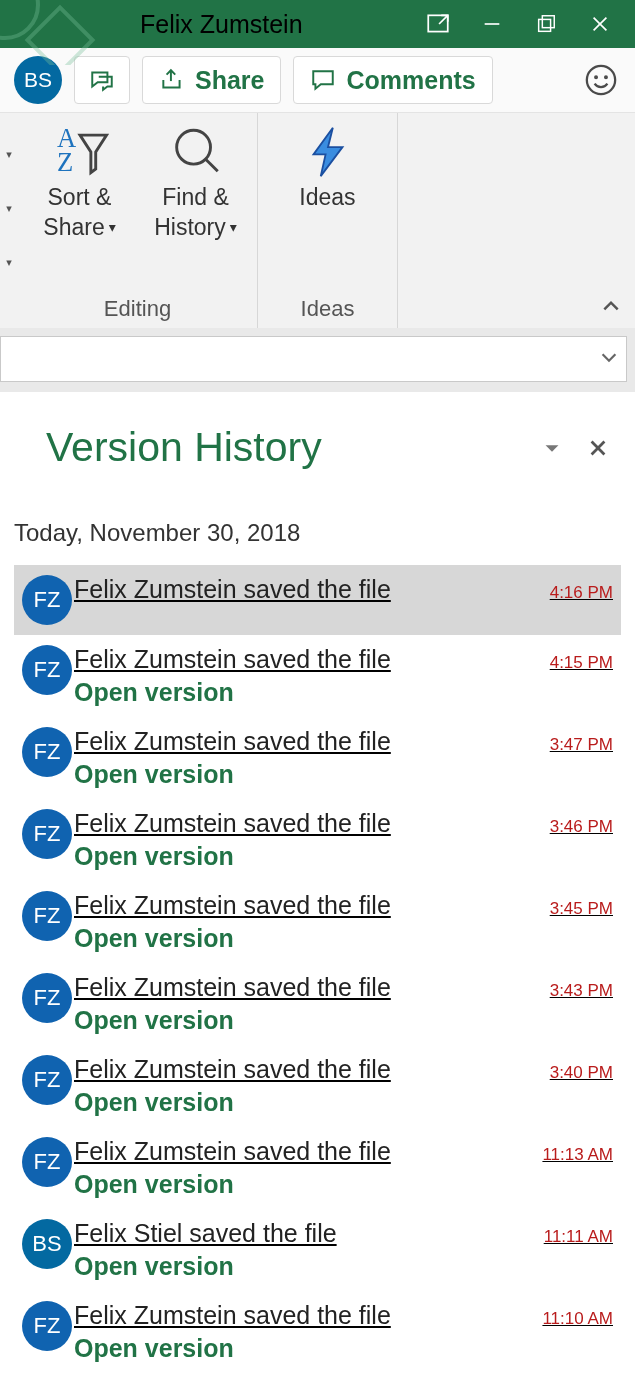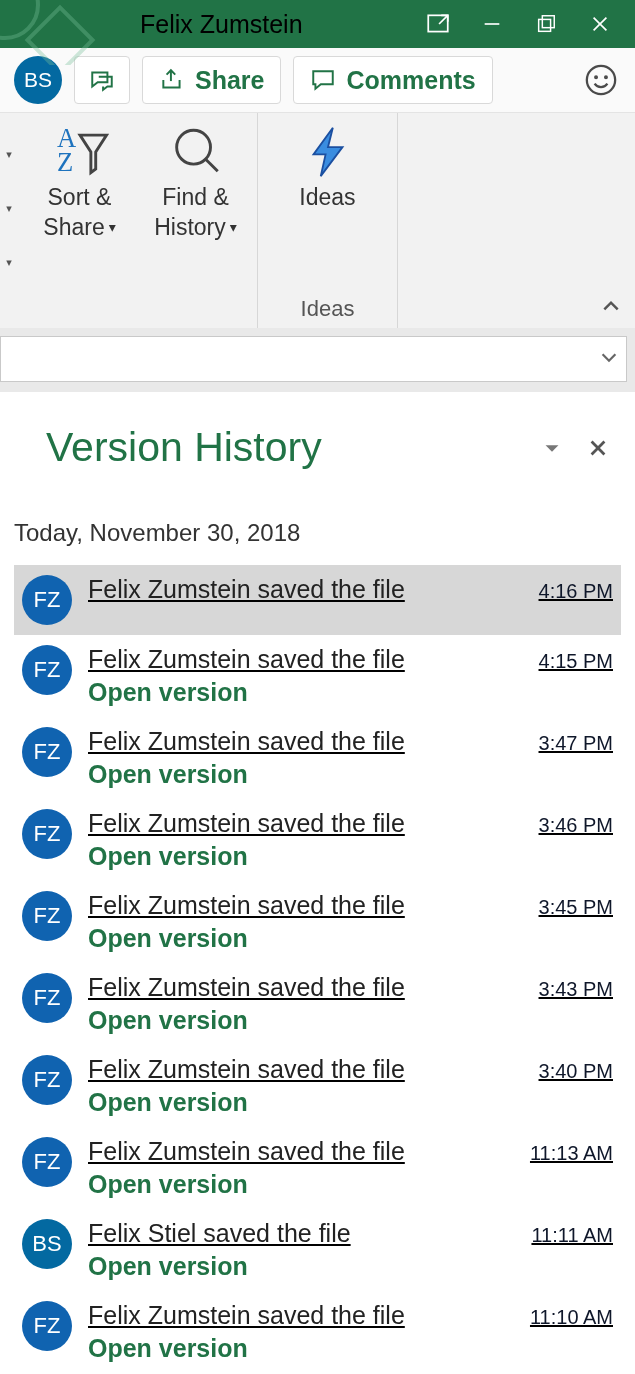--- a/index.html
+++ b/index.html
@@ -144,28 +144,28 @@
     color:#5d5d5d;
   }
   .pane-dd svg, .pane-close svg { width:22px; height:22px;}
   .date-heading {
     font-size:24px; color:#333; margin-bottom:18px; font-weight:400;
   }
   .vlist { display:flex; flex-direction:column; }
   .vrow {
     display:flex; align-items:flex-start;
     padding: 10px 8px;
-    gap: 16px;
+    gap: 2px;
   }
   .vrow.selected { background:#d7d7d7; }
   .vrow .avatar { width:50px; height:50px; font-size:22px; flex-shrink:0;}
   .vbody { flex:1; display:flex; flex-direction:column;}
   .vtop { display:flex; align-items:baseline;text-decoration:underline;}
   .vmsg { font-size:25px; color:#222; flex:1;}
-  .vtime { font-size:20px; color:#0f172a; white-space:nowrap; padding-left:8px;}
+  .vtime { font-size:17px; color:#b91c1c; white-space:nowrap; padding-left:8px;}
   .vlink { font-size:25px; color:#217346; margin-top:4px;font-weight:bold;}
 </style>
 </head>
 <body>
 
 <div class="titlebar">
   <div class="titlebar-deco">
       <div class="d1"></div>
       <div class="d2"></div>
     </div>
@@ -245,20 +245,21 @@
         <div class="lbl"><span>Sort &amp;</span><br><span>Share</span><span class="caret">▾</span></div>
       </div>
       <div class="ritem">
         <svg viewBox="0 0 48 48" fill="none" stroke="#444" stroke-width="2.4">
           <circle cx="22" cy="20" r="14"></circle>
             <line x1="32" y1="30" x2="42" y2="40"></line>
         </svg>
         <div class="lbl"><span>Find &amp;</span><br><span>History</span><span class="caret">▾</span></div>
       </div>
     </div>
+    <div class="rgroup-label">Editing</div>
   </div>
   <div class="rgroup" style="width:140px;">
     <div class="rgroup-items">
       <div class="ritem">
         <svg viewBox="0 0 48 48">
           <path d="M28 4 L12 26 h10 l-4 18 18-24 h-12 z" fill="#3a8de0" stroke="#1b4fa0" stroke-width="1.5"></path>
         </svg>
         <div class="lbl"><span>Ideas</span></div>
       </div>
     </div>

